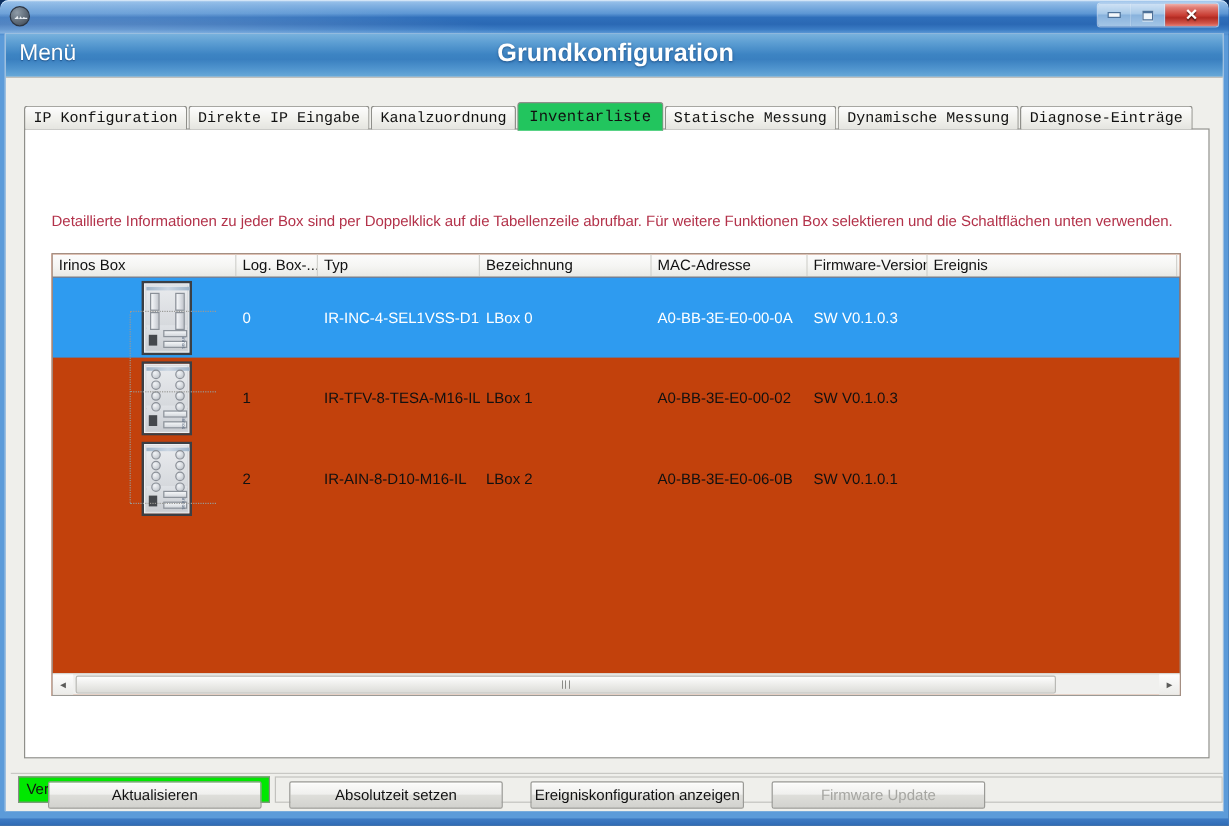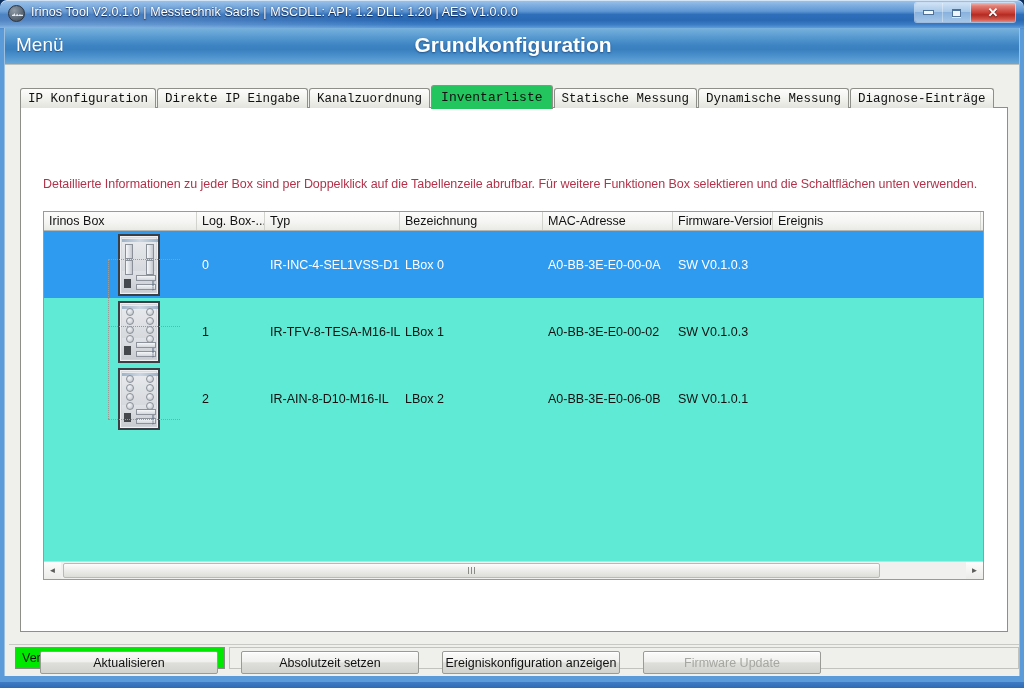--- a/index.html
+++ b/index.html
@@ -159,21 +159,21 @@
     position: absolute; left: 22px; top: 69px;
     font-size: 12.5px; color: #b3324a;
     white-space: nowrap;
     letter-spacing: -0.05px;
   }
 
   
   #grid {
     position: absolute; left: 22px; top: 103px;
     width: 941px; height: 369px;
-    background: #5eead4;
+    background: #c2410c;
     border: 1px solid #9a9a96;
   }
   #grid-head {
     position: absolute; left: 0; top: 0; width: 939px; height: 19px;
     background: linear-gradient(180deg,#fcfcfc 0%, #f5f5f3 55%, #e9e9e5 100%);
     border-bottom: 1px solid #b5b5b1;
     display: flex;
   }
   .hcell {
     font-size: 12.5px; color: #111;
@@ -348,21 +348,20 @@
   }
 </style>
 </head>
 <body>
 
 <div id="window">
 
   <div id="titlebar">
     <div id="titlebar-left-glow"></div>
     <div id="app-icon"></div>
-    <div id="window-title">Irinos Tool V2.0.1.0 | Messtechnik Sachs | MSCDLL: API: 1.2 DLL: 1.20 | AES V1.0.0.0</div>
     <div id="win-buttons">
       <div class="win-btn" id="btn-min">
         <span class="glyph"></span>
       </div>
       <div class="win-btn" id="btn-max">
         <span class="glyph"></span>
       </div>
       <div class="win-btn" id="btn-close">
         <span class="x">✕</span>
       </div>

